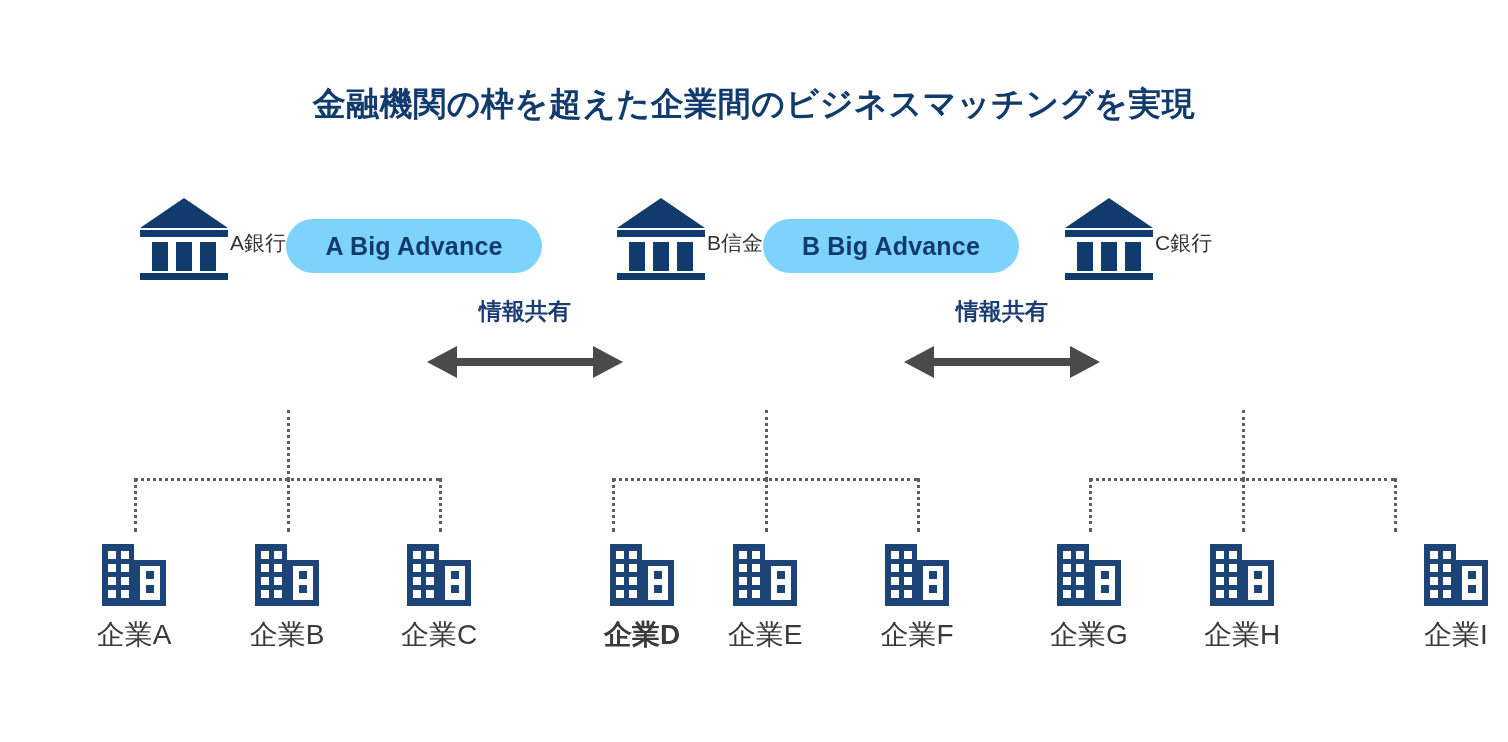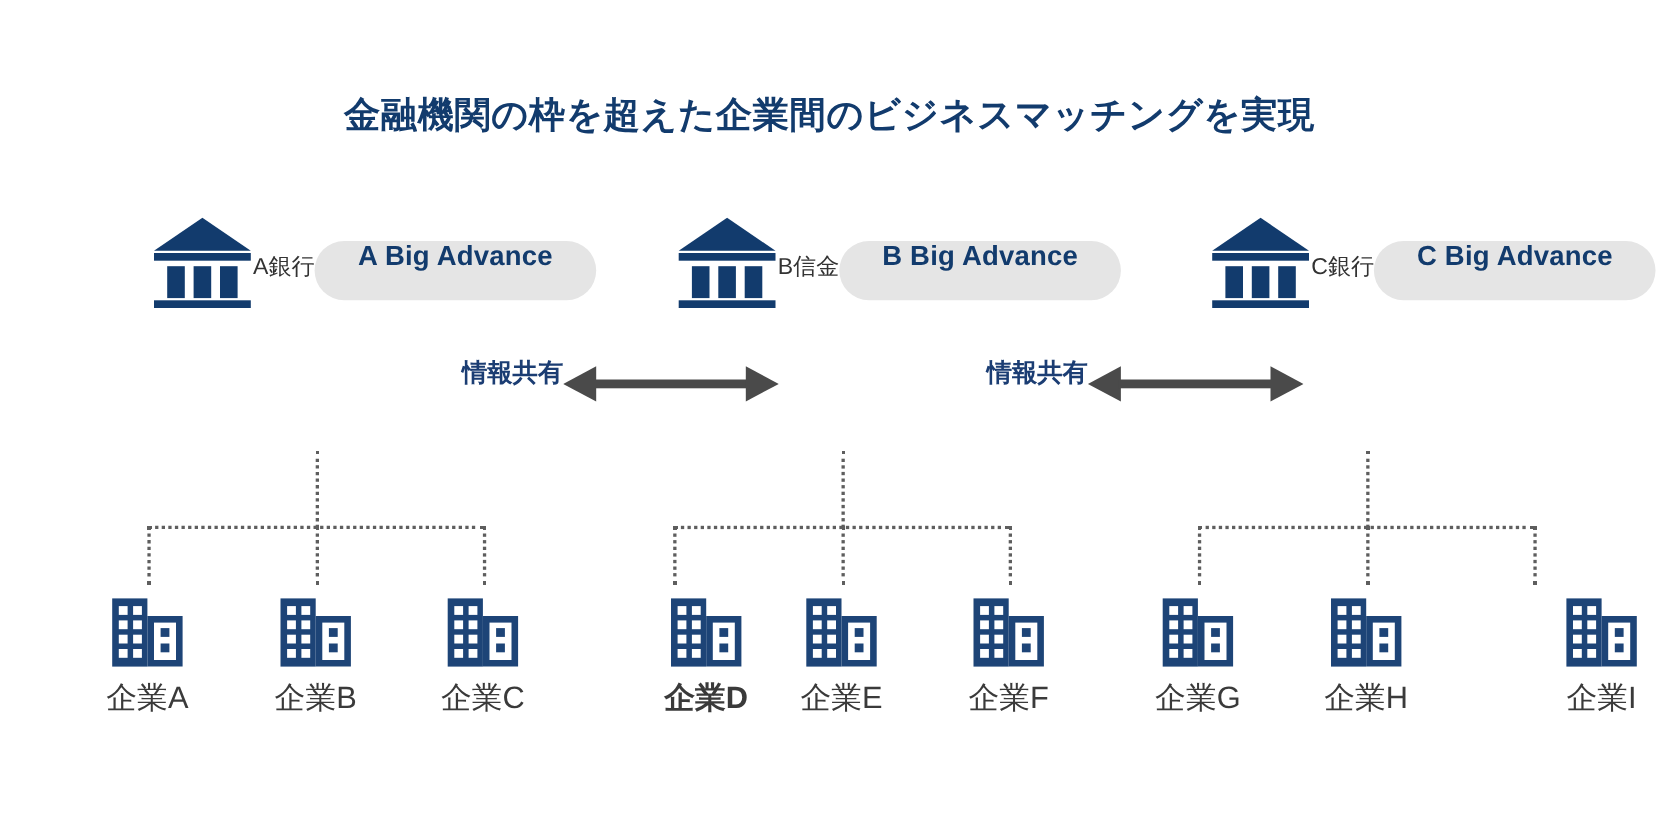--- a/index.html
+++ b/index.html
@@ -41,57 +41,59 @@
   .bank-group {
     position: absolute;
     top: 196px;
     width: 300px;
     display: flex;
     flex-direction: row;
     align-items: center;
   }
   .bank-group.g0 { left: 138px; }
   .bank-group.g1 { left: 615px; }
-  .bank-group.g2 { left: 1100px; }
+  .bank-group.g2 { left: 1063px; }
 
   
   .bank-icon { width: 92px; height: 84px; display: block; }
 
   .bank-label {
     margin-top: 8px;
     font-size: 21px;
     color: #333333;
     line-height: 1;
     white-space: nowrap;
   }
 
   
   .pill {
     margin-top: 16px;
     height: 54px;
     min-width: 256px;
     padding: 0 26px;
     box-sizing: border-box;
-    background: #e5e5e5;
+    background: #7dd3fc;
     border-radius: 27px;
     display: flex;
+    align-items: center;
     justify-content: center;
     font-size: 25px;
     font-weight: 700;
     color: #123b6d;
     white-space: nowrap;
     letter-spacing: 0.2px;
   }
 
   
   .share {
     position: absolute;
-    top: 310px;
+    top: 300px;
     width: 210px;
     display: flex;
+    flex-direction: column;
     align-items: center;
   }
   .share.s0 { left: 420px; }
   .share.s1 { left: 897px; }
   .share-label {
     font-size: 23px;
     font-weight: 700;
     color: #1b3d73;
     line-height: 1;
     white-space: nowrap;
@@ -192,23 +194,20 @@
       <svg class="bank-icon" viewBox="0 0 92 84" xmlns="http://www.w3.org/2000/svg">
         <polygon points="46,2 90,32 2,32" fill="#123b6d"></polygon>
         <rect x="2" y="34" width="88" height="7" fill="#123b6d"></rect>
         <rect x="14" y="46" width="16" height="29" fill="#123b6d"></rect>
         <rect x="38" y="46" width="16" height="29" fill="#123b6d"></rect>
         <rect x="62" y="46" width="16" height="29" fill="#123b6d"></rect>
         <rect x="2" y="77" width="88" height="7" fill="#123b6d"></rect>
       </svg>
     </span>
     <div class="bank-label">C銀行</div>
-    <div class="pill">
-      <span>C Big Advance</span>
-    </div>
   </div>
 
   <div class="share s0">
     <div class="share-label">情報共有</div>
     <span>
       <svg class="share-arrow" viewBox="0 0 196 34" xmlns="http://www.w3.org/2000/svg">
         <polygon points="0,17 30,1 30,33" fill="#4a4a4a"></polygon>
         <rect x="28" y="13" width="140" height="8" fill="#4a4a4a"></rect>
         <polygon points="196,17 166,1 166,33" fill="#4a4a4a"></polygon>
       </svg>

